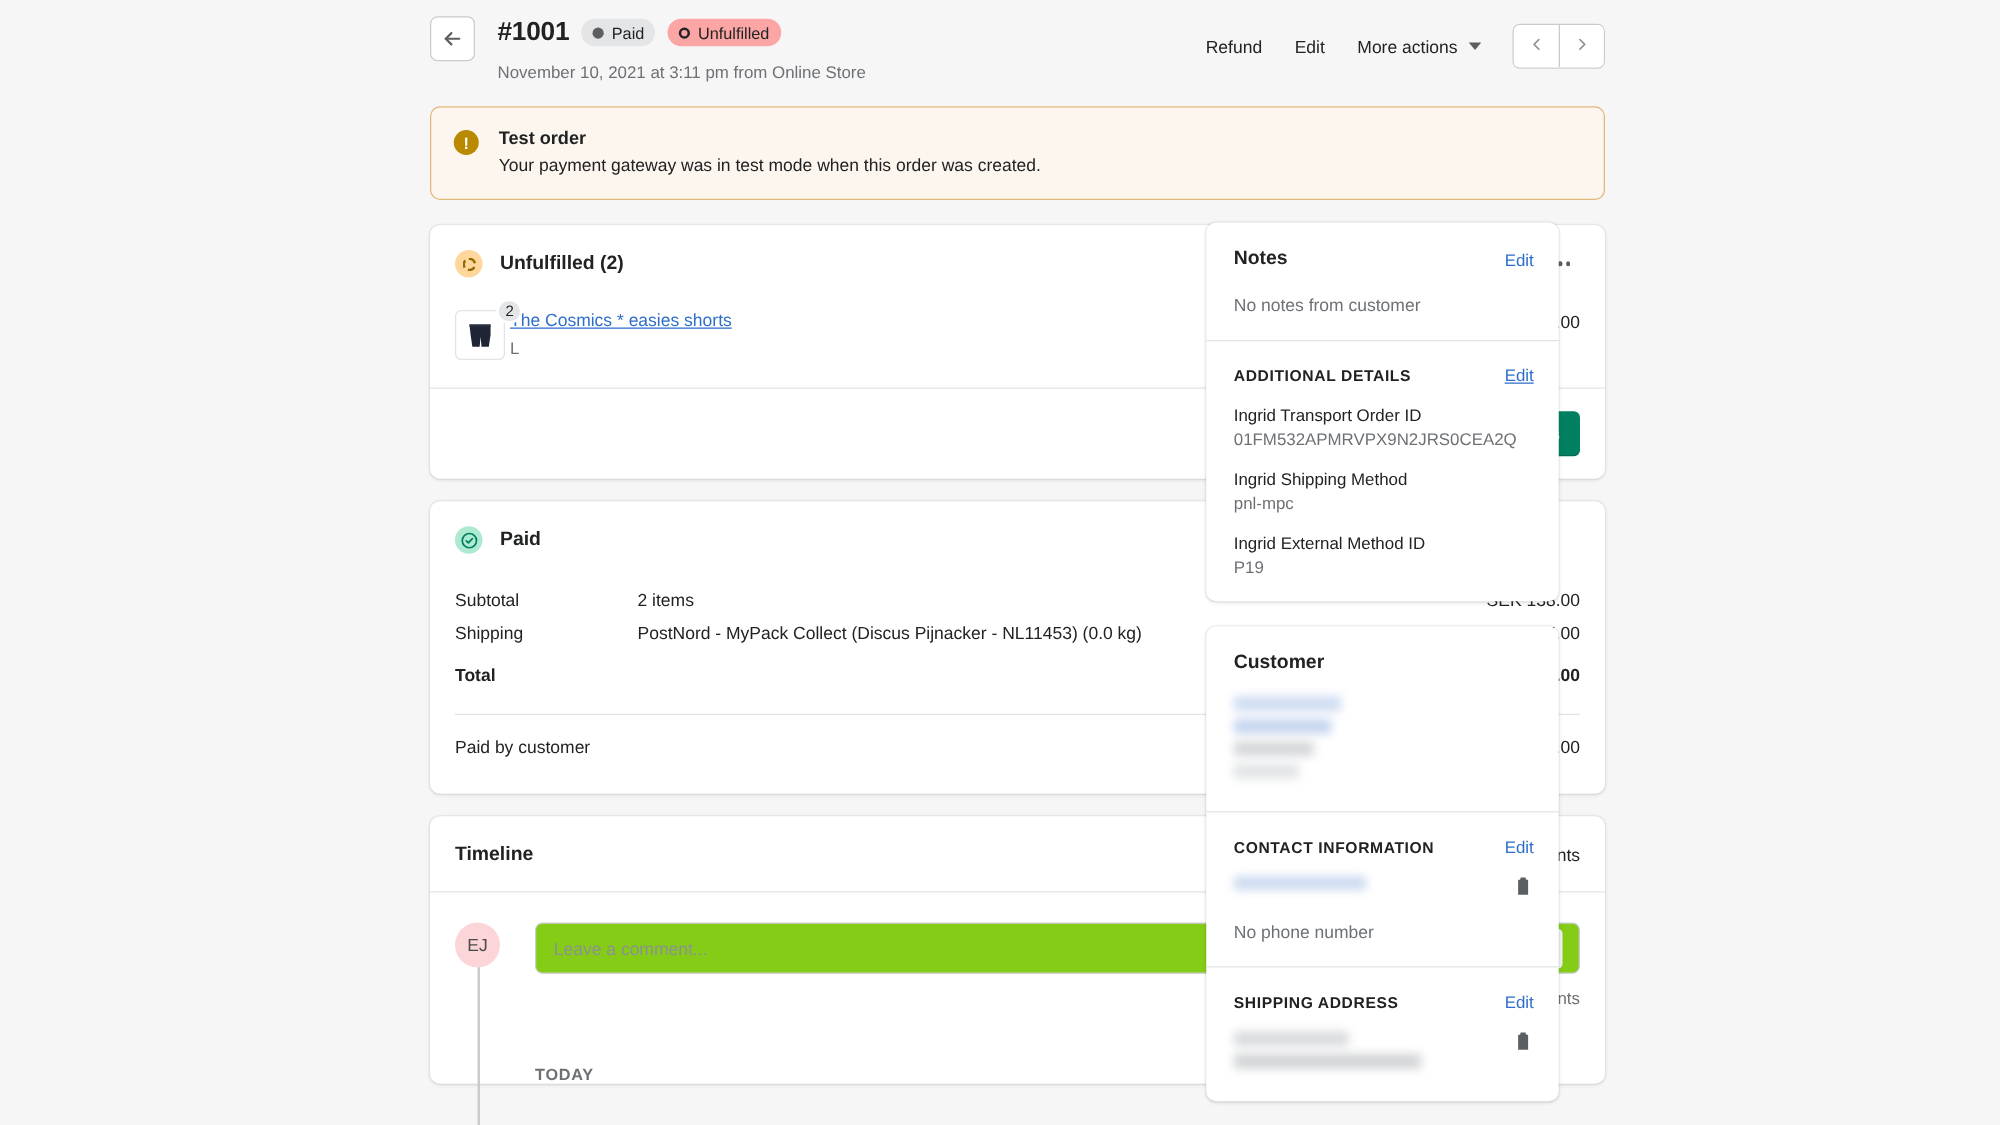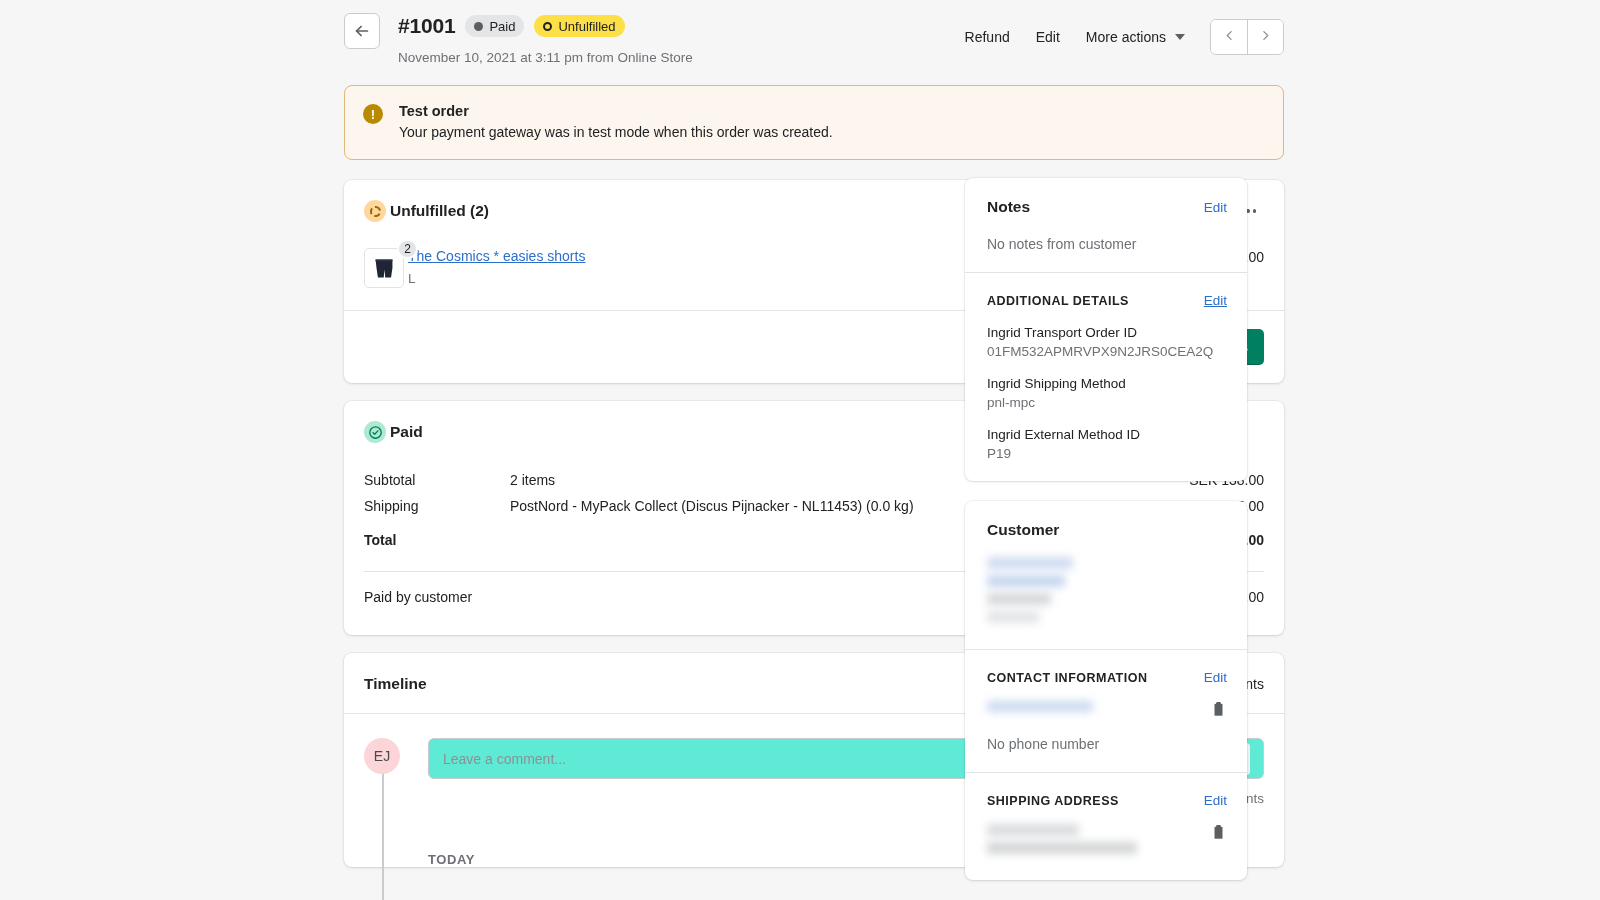--- a/index.html
+++ b/index.html
@@ -28,21 +28,21 @@
   .back-btn svg { display: block; }
   .hdr-main { margin-left: 18px; flex: 1 1 auto; }
   .title-row { display: flex; align-items: center; gap: 10px; height: 26px; }
   .order-no { font-size: 21px; font-weight: 700; letter-spacing: -0.2px; }
   .badge {
     display: inline-flex; align-items: center; gap: 6px;
     height: 22px; padding: 0 9px; border-radius: 11px;
     font-size: 13px; line-height: 1; color: #202223; white-space: nowrap;
   }
   .badge-paid { background: #e4e5e7; }
-  .badge-unf  { background: #fde047; }
+  .badge-unf  { background: #fca5a5; }
   .dot-full { width: 9px; height: 9px; border-radius: 50%; background: #5c5f62; }
   .dot-ring { width: 9px; height: 9px; border-radius: 50%; border: 2.5px solid #202223; }
   .order-date { font-size: 13.5px; color: #6d7175; margin-top: 11px; }
 
   .hdr-actions { display: flex; align-items: center; gap: 0; padding-top: 6px; }
   .txt-btn {
     background: none; border: 0; font-family: inherit; font-size: 14px;
     color: #202223; padding: 7px 13px; border-radius: 5px; cursor: pointer;
   }
   .more-btn { display: inline-flex; align-items: center; gap: 9px; }
@@ -68,21 +68,21 @@
   }
   .banner-title { font-size: 14.5px; font-weight: 700; }
   .banner-body { font-size: 14px; color: #202223; margin-top: 5px; }
 
   
   .card { background: #fff; border-radius: 8px; box-shadow: 0 0 0 1px rgba(63,63,68,.05), 0 1px 3px rgba(63,63,68,.15); }
   .card + .card { margin-top: 18px; }
 
   .card-pad { padding: 20px 20px 0 20px; }
   .sec-head { display: flex; align-items: center; justify-content: space-between; }
-  .sec-left { display: flex; align-items: center; gap: 4px; }
+  .sec-left { display: flex; align-items: center; gap: 14px; }
   .sec-title { font-size: 15.5px; font-weight: 700; }
 
   .ico-ring {
     width: 22px; height: 22px; border-radius: 50%; background: #ffd79d;
     display: flex; align-items: center; justify-content: center;
   }
   .ico-ring i {
     display: block; width: 11px; height: 11px; border-radius: 50%;
     border: 2px dashed #916a00;
   }
@@ -146,42 +146,42 @@
   .tl-body { padding: 24px 20px 0 20px; position: relative; }
   .tl-rail { position: absolute; left: 38px; top: 58px; bottom: -40px; width: 2px; background: #c9cccf; }
   .tl-row { display: flex; align-items: flex-start; position: relative; }
   .avatar {
     width: 36px; height: 36px; border-radius: 50%; background: #fcd5d8; color: #4a4a4a;
     font-size: 14px; display: flex; align-items: center; justify-content: center;
     flex: 0 0 auto; position: relative; z-index: 1;
   }
   .cbox {
     margin-left: 28px; flex: 1 1 auto; border: 1px solid #c9cccf; border-radius: 6px;
-    background: #5eead4; height: 41px; display: flex; align-items: center;
+    background: #84cc16; height: 41px; display: flex; align-items: center;
   }
   .cinput {
     flex: 1 1 auto; border: 0; outline: none; background: transparent;
     font-family: inherit; font-size: 14px; padding: 0 14px; color: #202223;
   }
   .cinput::placeholder { color: #8c9196; }
   .ctools { display: flex; align-items: center; gap: 16px; padding-right: 10px; }
   .ctool { cursor: pointer; display: flex; align-items: center; color: #5c5f62; }
   .post-btn {
     background: #f1f2f3; color: #8c9196; border: 0; border-radius: 4px;
     font-family: inherit; font-size: 14px; padding: 8px 14px; margin-right: 3px; cursor: default;
   }
   .tl-note { font-size: 13.5px; color: #6d7175; text-align: right; margin-top: 12px; }
   .tl-day { font-size: 13px; font-weight: 700; letter-spacing: .6px; color: #6d7175; margin: 46px 0 0 64px; }
 
   
   .side { position: absolute; left: 965px; top: 178px; width: 282px; }
   .side .card + .card { margin-top: 20px; }
   .s-sec { padding: 20px 20px 20px 22px; }
   .s-sec + .s-sec { border-top: 1px solid #e1e3e5; }
-  .s-head { display: flex; align-items: center; justify-content: space-between; }
+  .s-head { display: flex; align-items: flex-end; justify-content: space-between; }
   .s-title { font-size: 15.5px; font-weight: 700; }
   .s-sub { font-size: 12.5px; font-weight: 700; letter-spacing: .5px; color: #202223; }
   .s-edit { font-size: 13.5px; color: #2c6ecb; cursor: pointer; }
   .s-edit.u { text-decoration: underline; }
   .s-empty { font-size: 14px; color: #6d7175; margin-top: 20px; }
   .kv { margin-top: 17px; }
   .kv .k { font-size: 13.5px; color: #202223; }
   .kv .v { font-size: 13.5px; color: #6d7175; margin-top: 4px; word-break: break-all; }
   .row-copy { display: flex; align-items: flex-start; justify-content: space-between; margin-top: 16px; }
   .copy-ico { cursor: pointer; flex: 0 0 auto; margin-left: 10px; }

